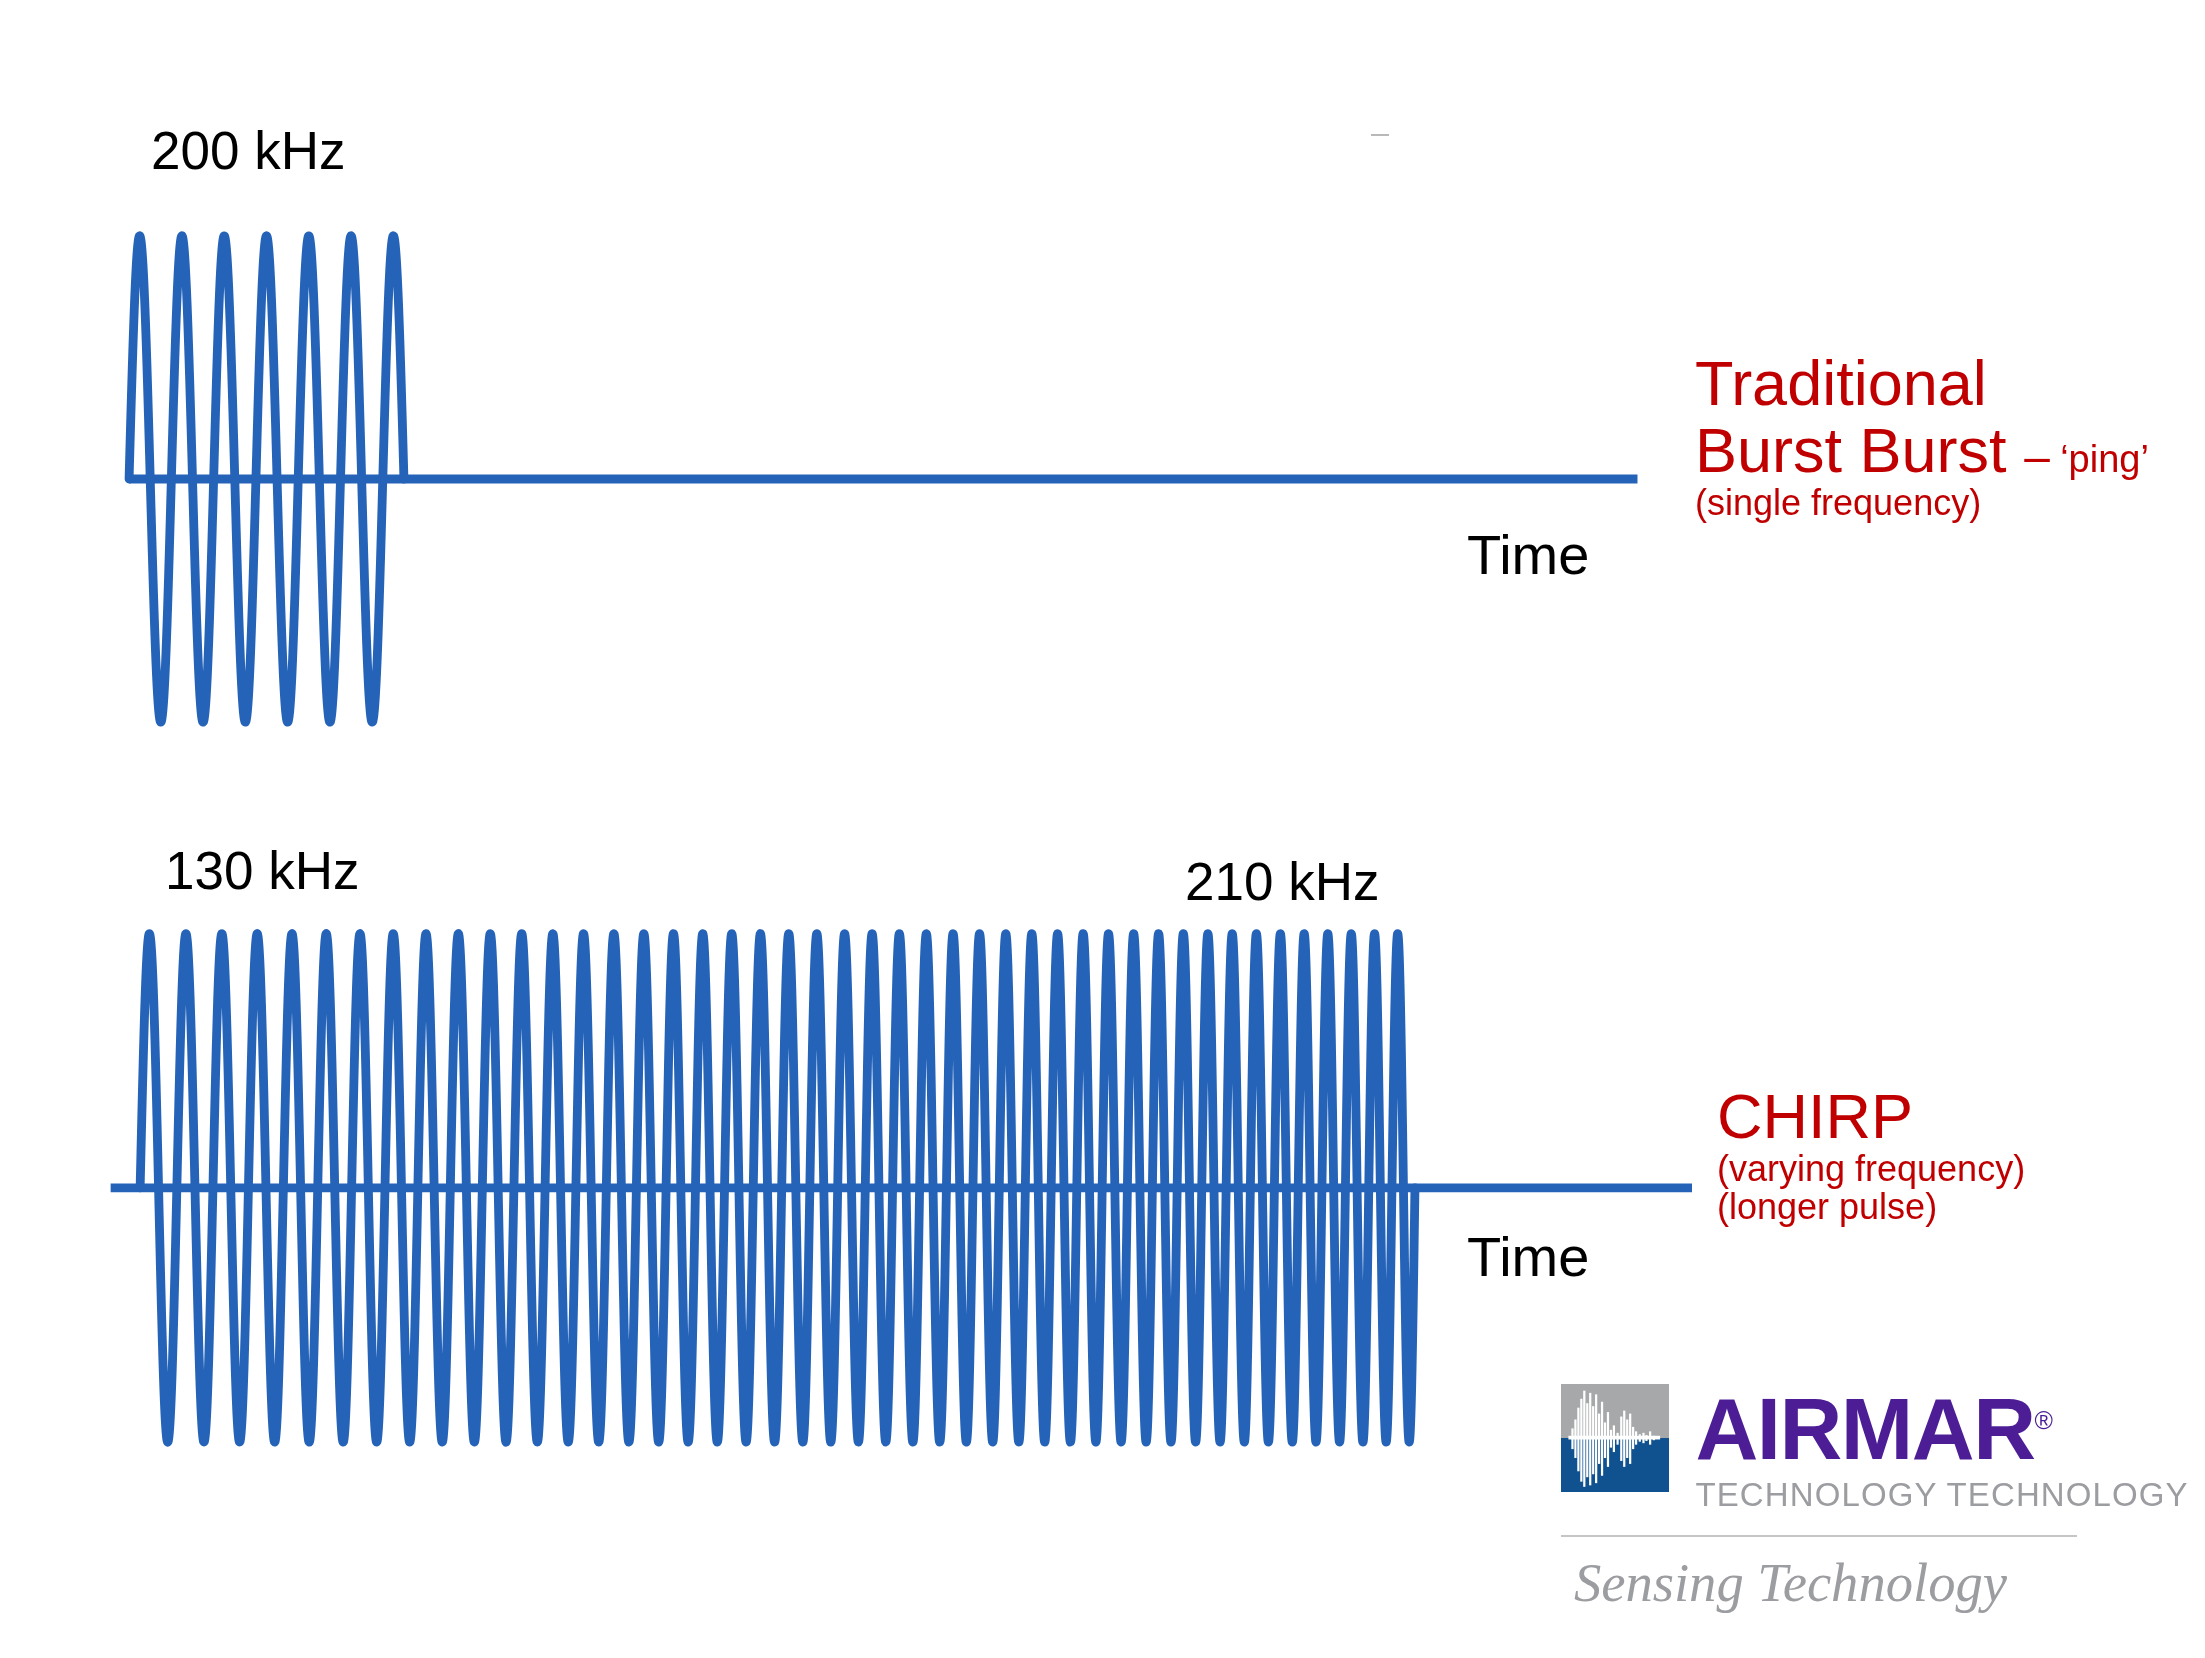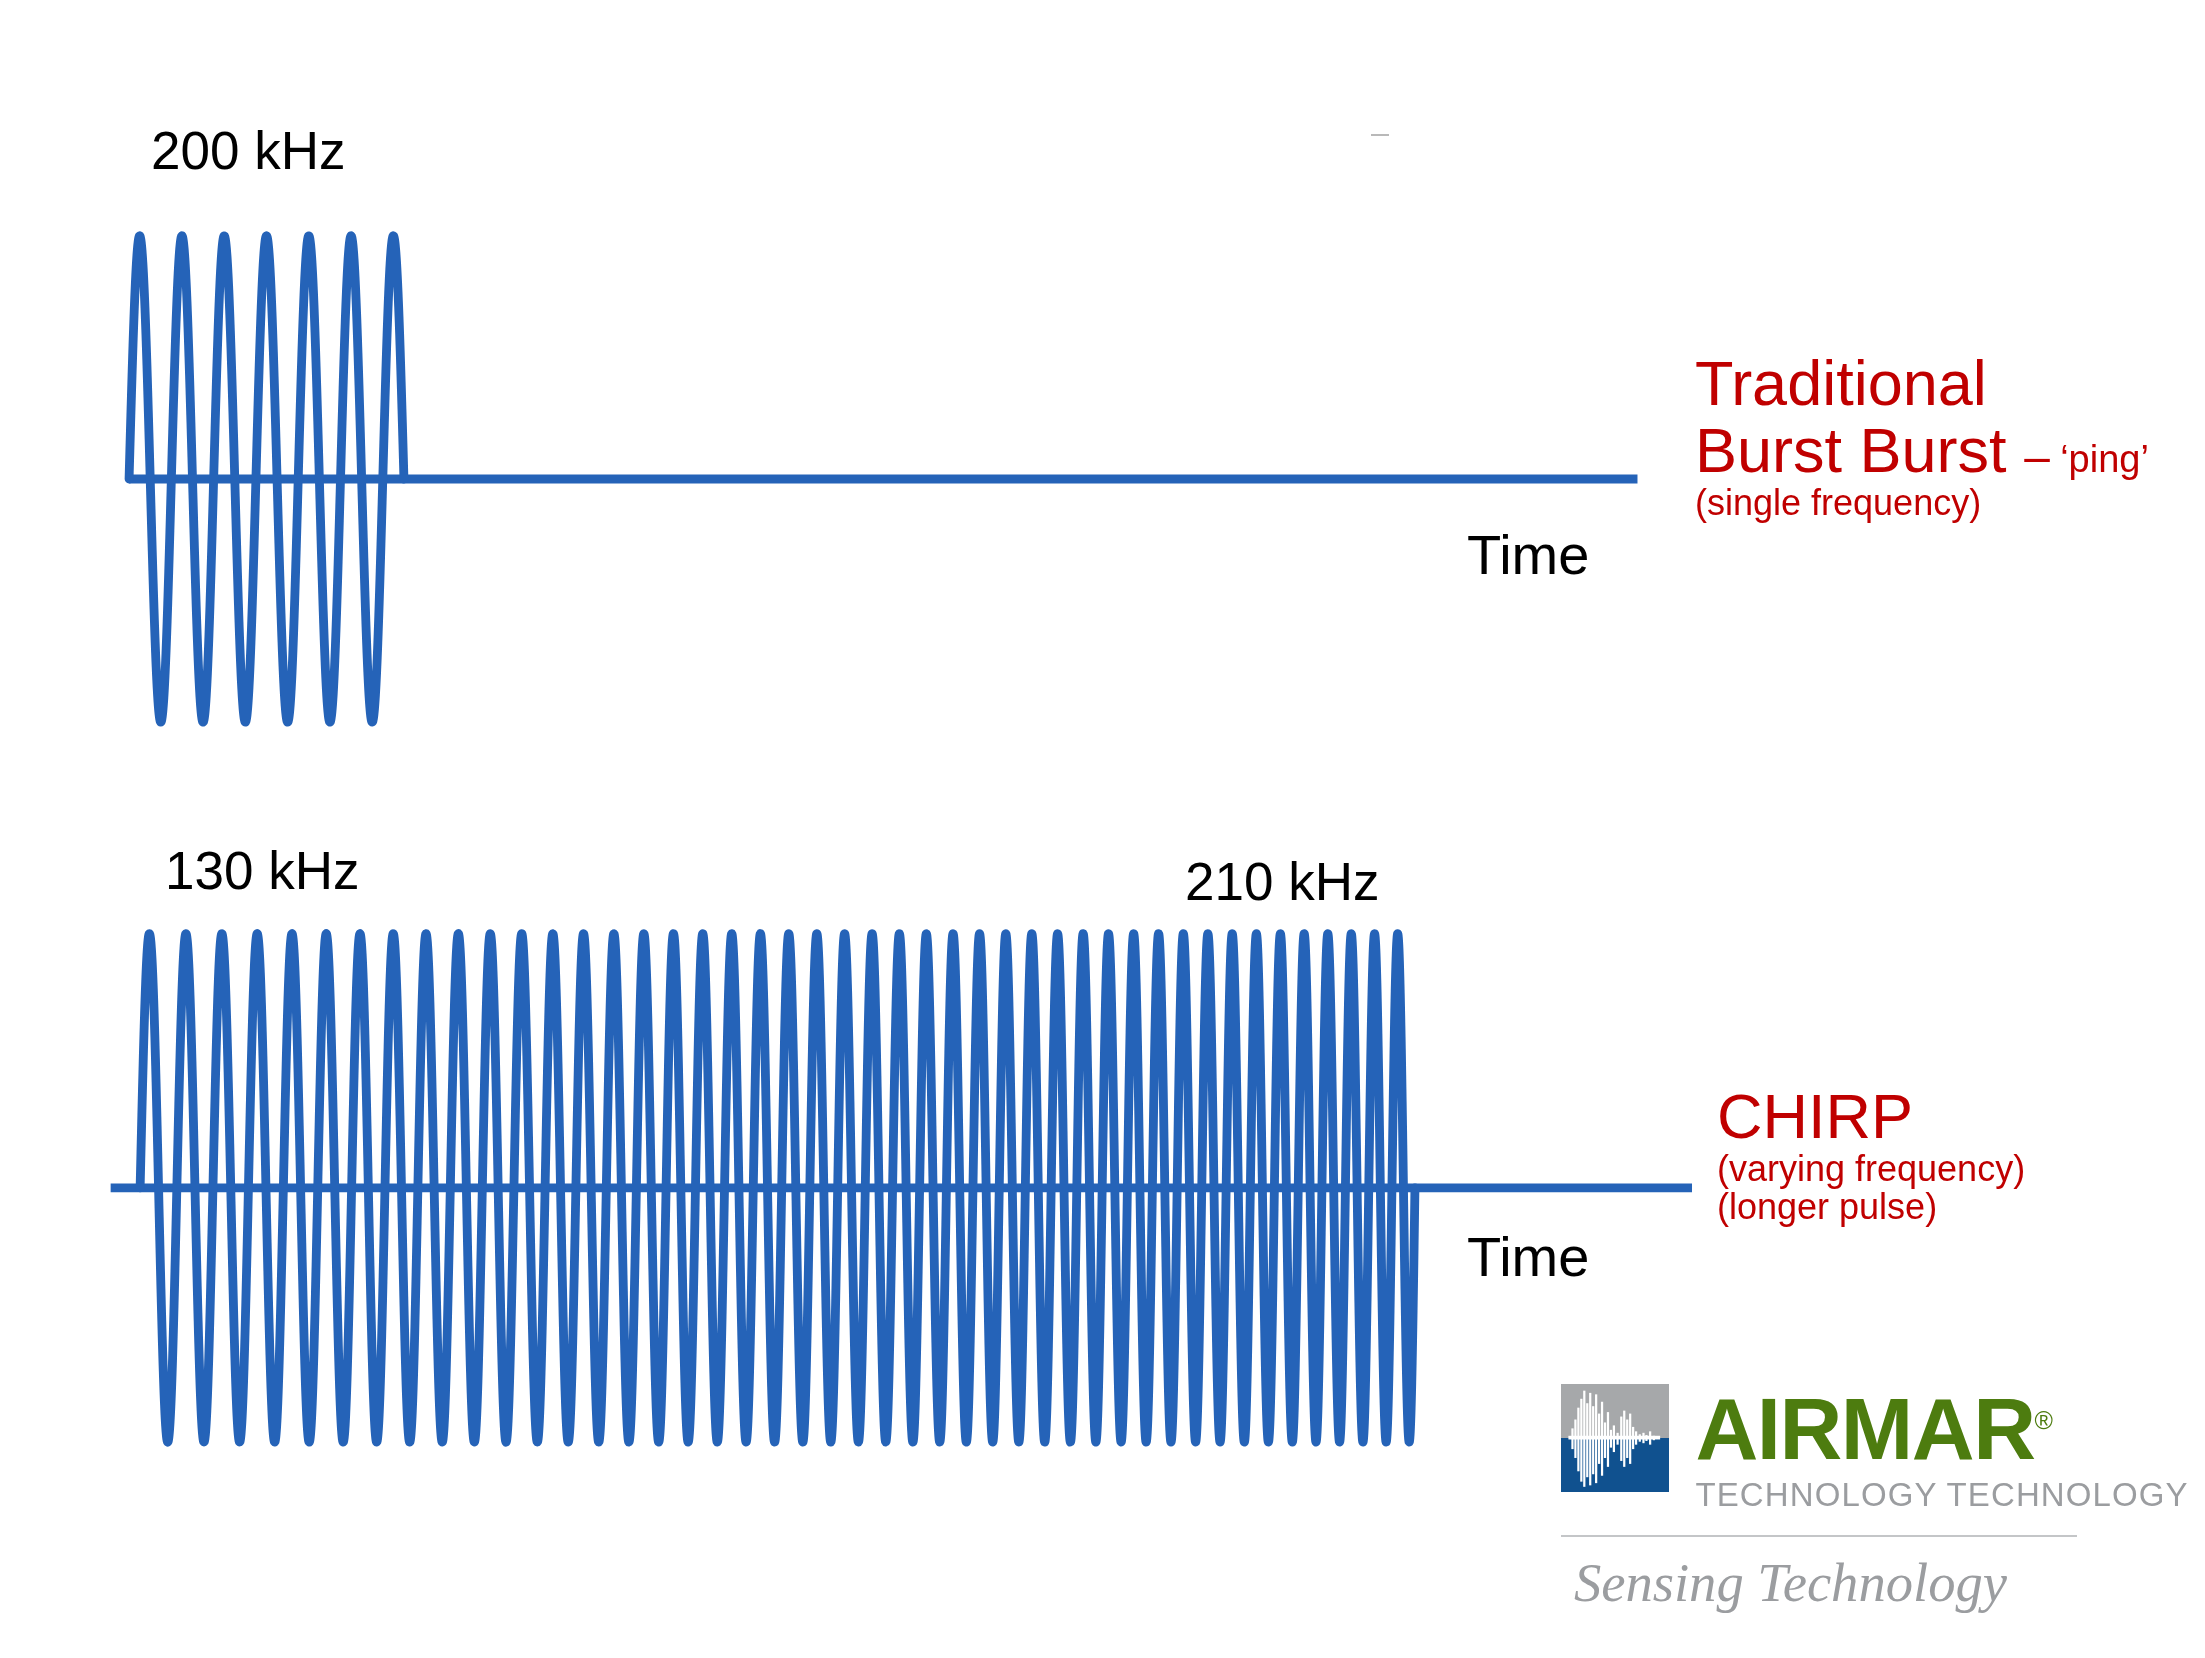--- a/index.html
+++ b/index.html
@@ -110,21 +110,21 @@
     background:#10518f;
   }
   #logo-mark svg { position:absolute; left:0; top:0; }
 
   #logo-words {
     margin-left: 26.5px;
     padding-top: 2.9px;
   }
   #airmar-wordmark {
     position: relative;
-    color: #4d7c0f;
+    color: #4c1d95;
     font-size: 87px;
     font-weight: bold;
     letter-spacing: -1.5px;
     line-height: 0.96;
     font-family: "Liberation Sans", sans-serif;
     white-space: nowrap;
   }
   #airmar-reg {
     font-size: 25px;
     font-weight: normal;

